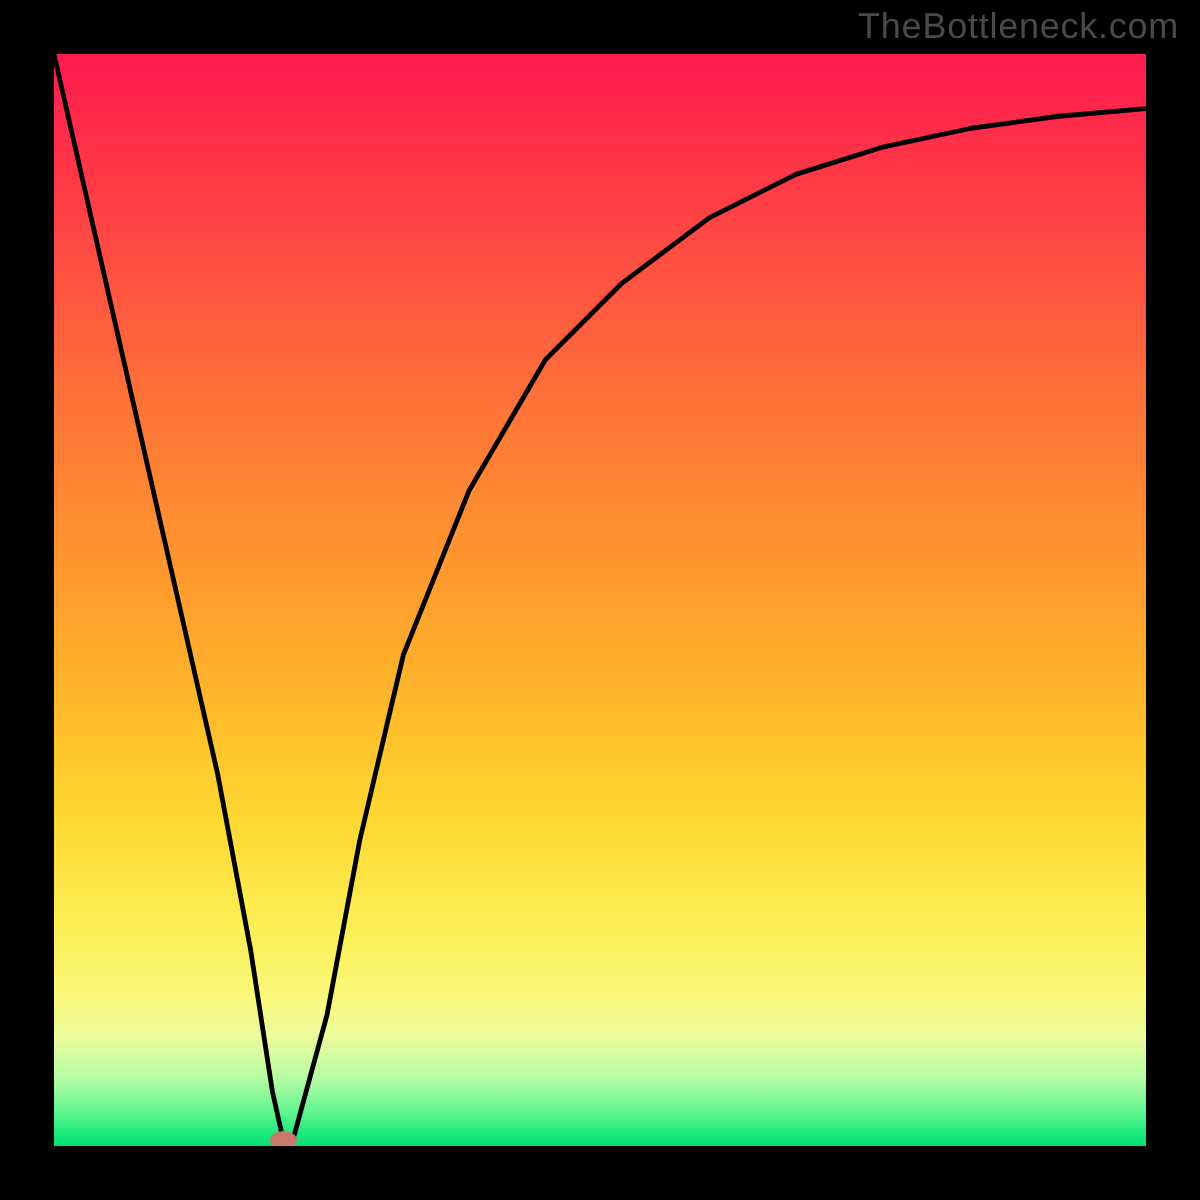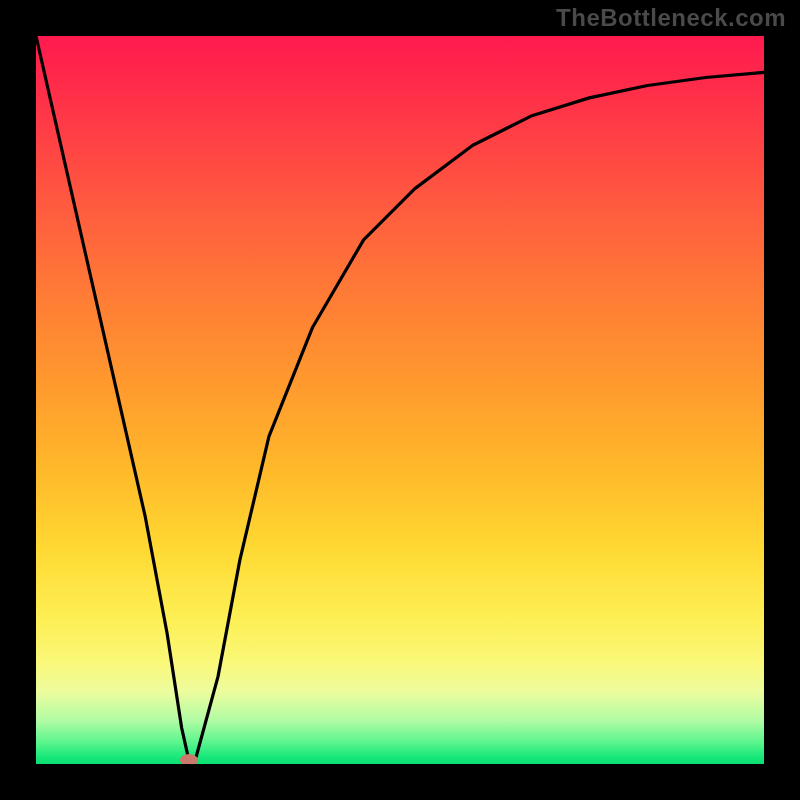--- a/index.html
+++ b/index.html
@@ -15,21 +15,21 @@
     width: 800px;
     height: 800px;
     background: #000;
   }
   .watermark {
     position: absolute;
     top: 4px;
     right: 14px;
     color: #4a4a4a;
     font-size: 24px;
-    font-weight: 700;
+    font-weight: 400;
     letter-spacing: 0.5px;
     z-index: 10;
   }
   .plot-area {
     position: absolute;
     left: 36px;
     top: 36px;
     width: 728px;
     height: 728px;
     overflow: hidden;

